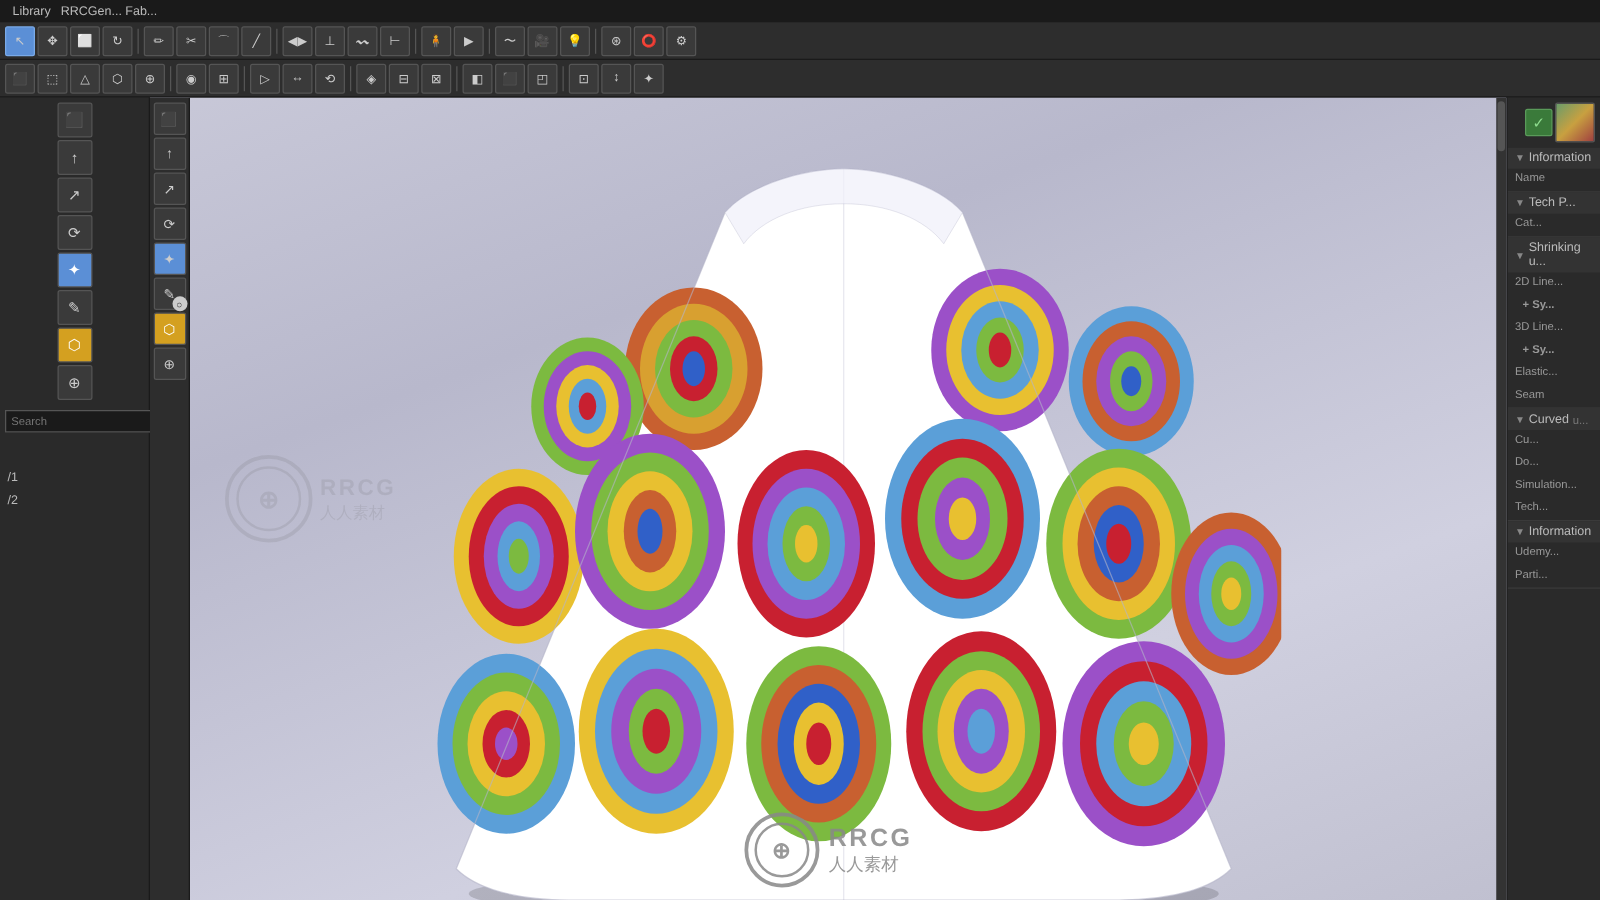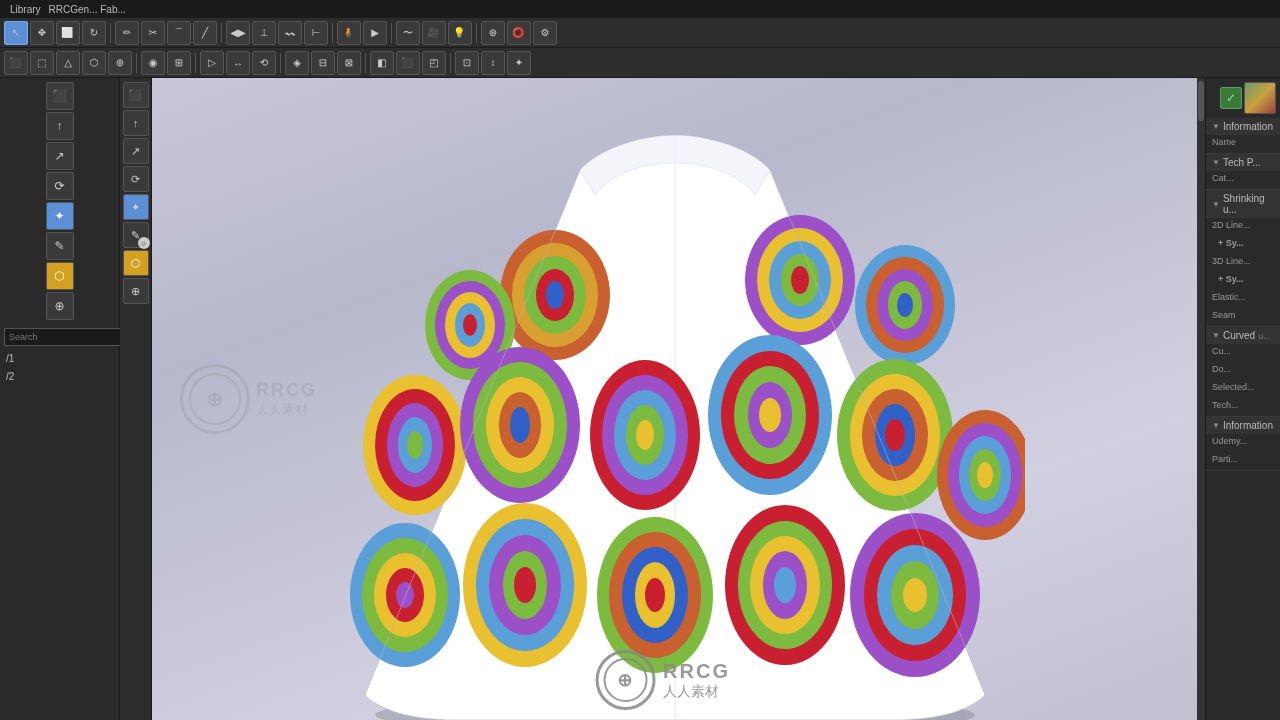--- a/index.html
+++ b/index.html
@@ -137,20 +137,21 @@
       color: #ccc;
       cursor: pointer;
     }
     .left-tb-btn.active { background: #5b8fd6; }
 
     .left-bottom {
       flex: 1;
       display: flex;
       flex-direction: column;
       padding: 4px;
+      gap: 24px;
     }
     .search-row {
       display: flex;
       align-items: center;
       gap: 2px;
       margin-bottom: 4px;
     }
     .search-input {
       flex: 1;
       height: 18px;
@@ -743,21 +744,21 @@
           <span>Curved</span>
           <span style="font-size:9px;color:#777;"> u...</span>
         </div>
         <div class="props-row">
           <span class="props-row-label">Cu...</span>
         </div>
         <div class="props-row">
           <span class="props-row-label">Do...</span>
         </div>
         <div class="props-row">
-          <span class="props-row-label">Selected...</span>
+          <span class="props-row-label">Simulation...</span>
         </div>
         <div class="props-row">
           <span class="props-row-label">Tech...</span>
         </div>
       </div>
 
       <div class="props-section">
         <div class="props-header">
           <span class="collapse-arrow">▼</span>
           <span>Information</span>

